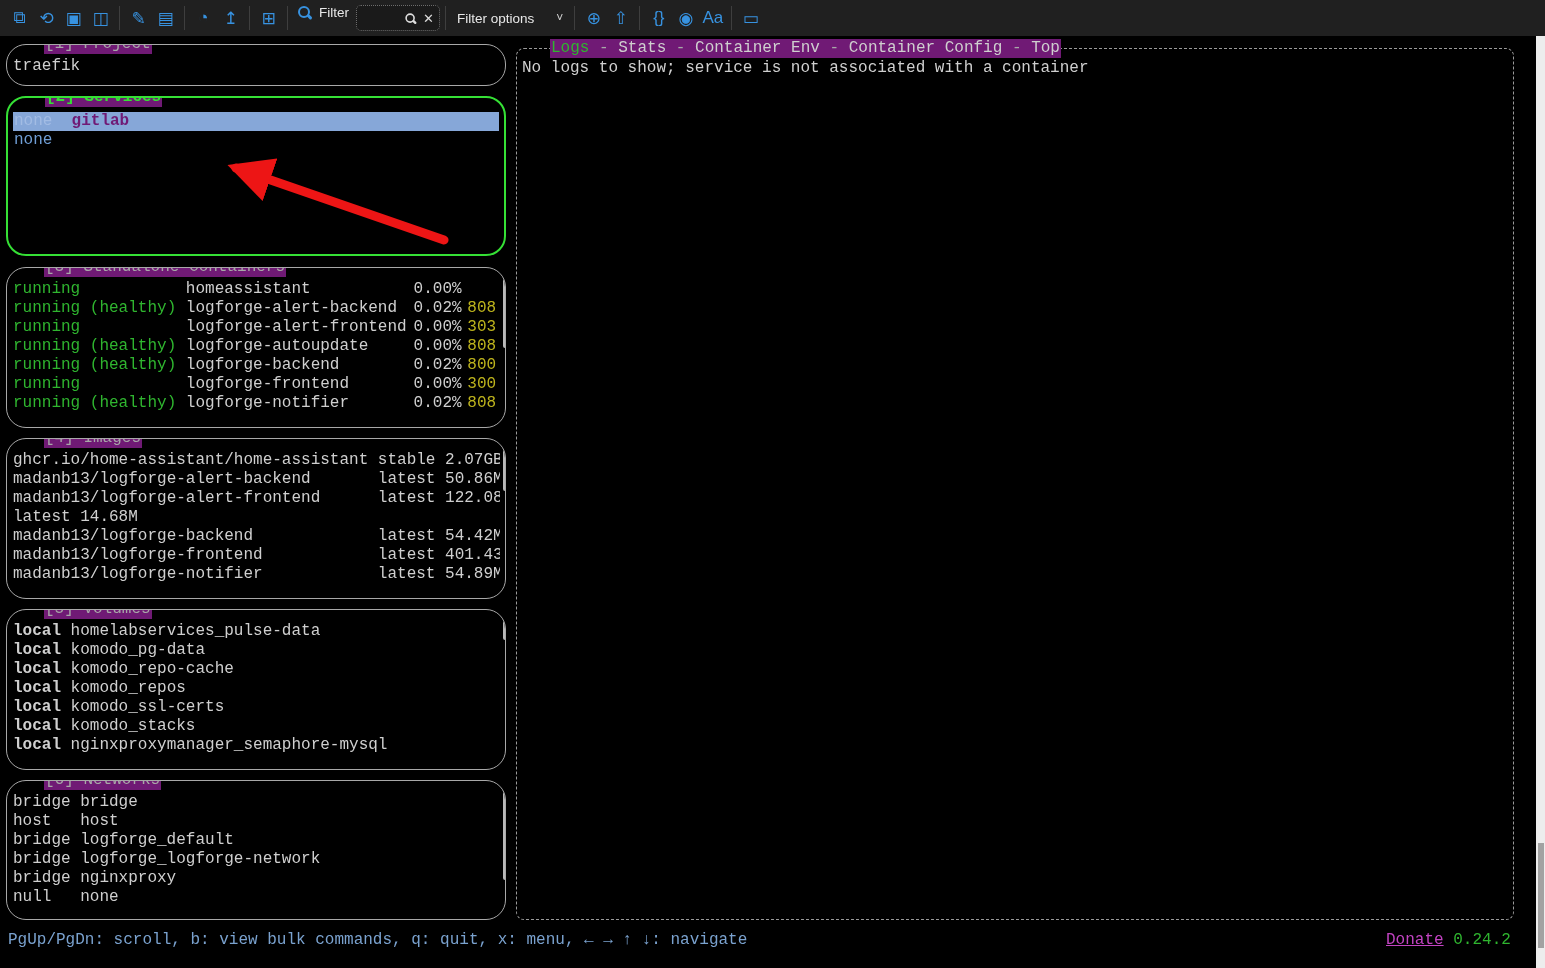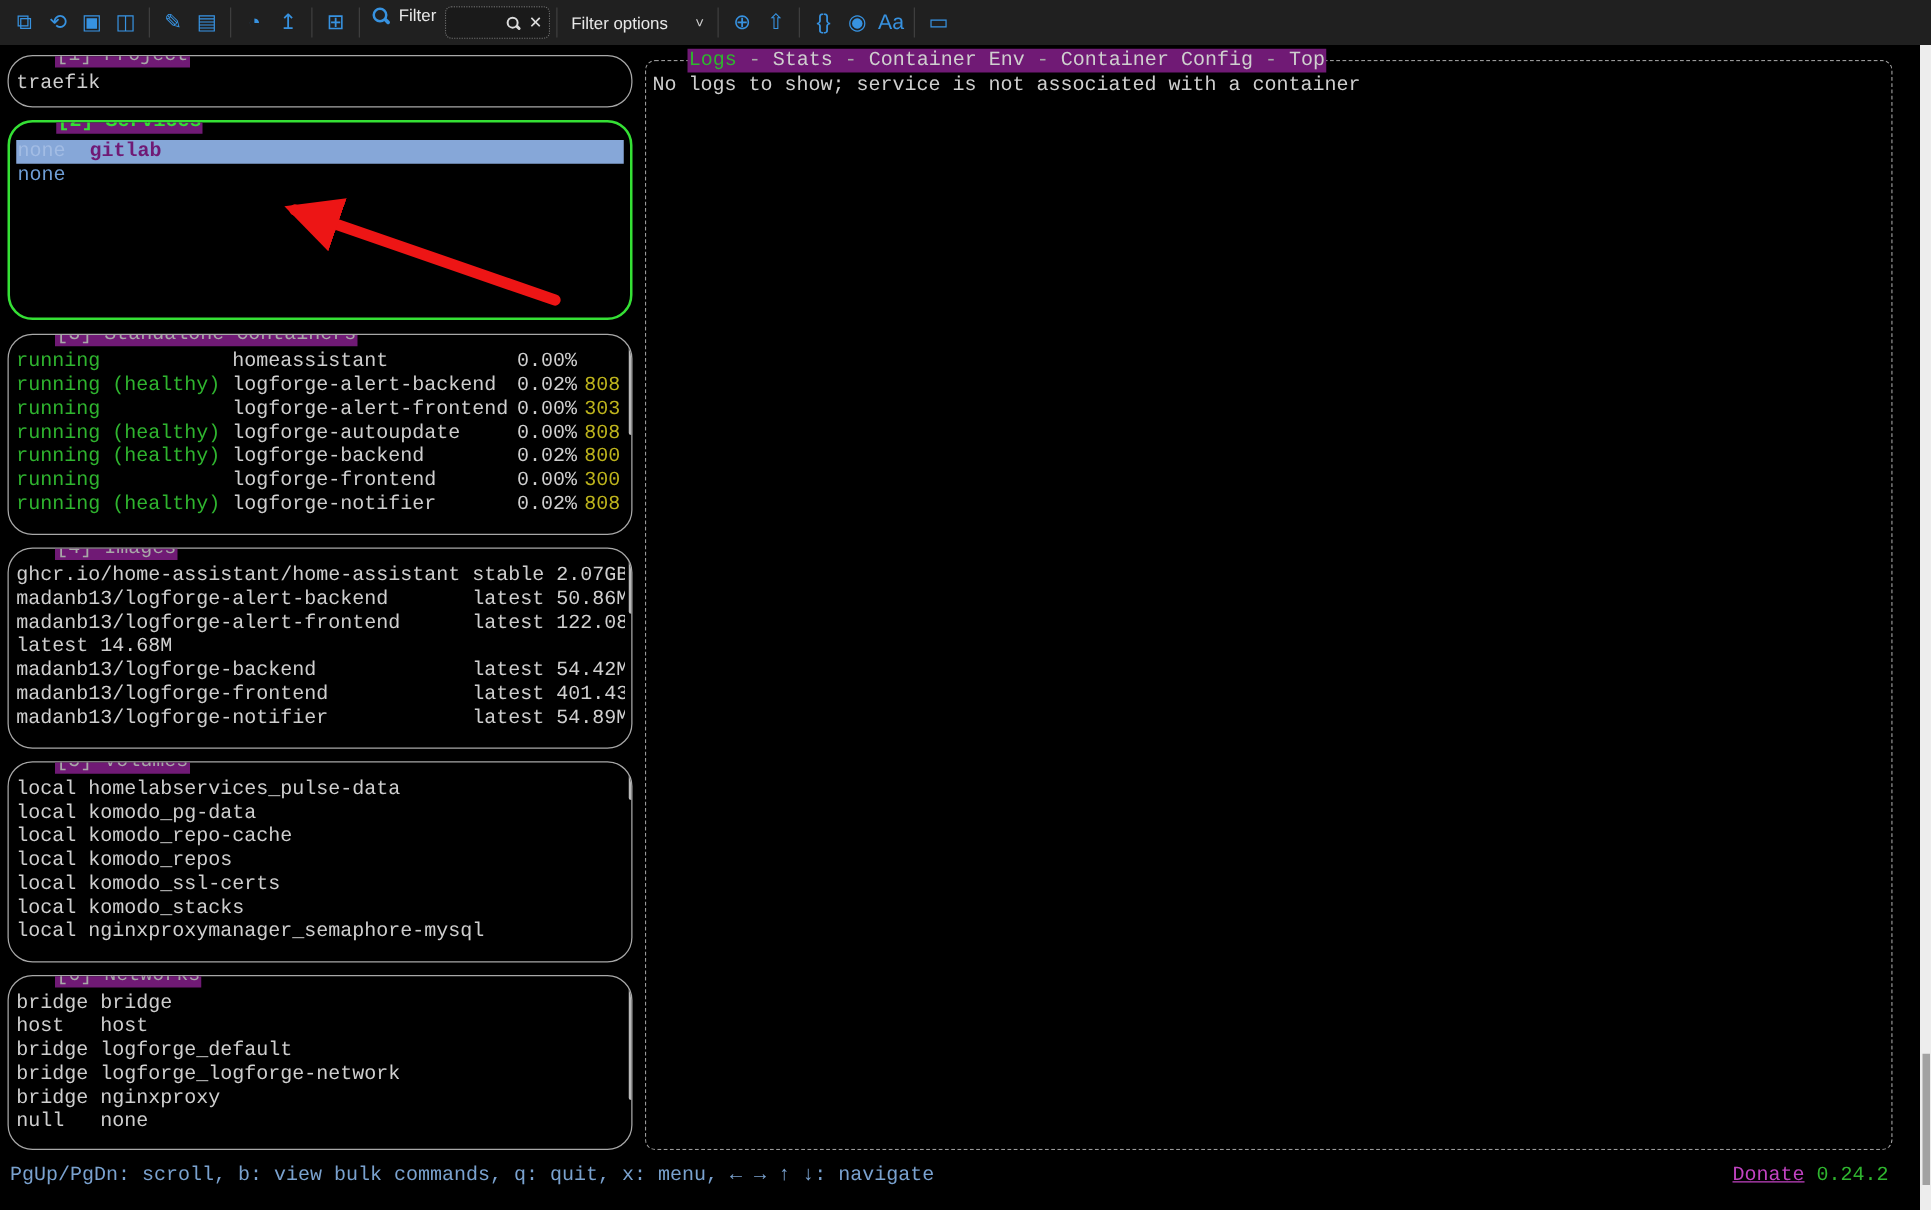--- a/index.html
+++ b/index.html
@@ -44,21 +44,21 @@
     padding:12px 5px 0 5px;overflow:hidden;}
   .panel.active{border:2px solid var(--bgreen);}
   .ptitle{position:absolute;top:-10px;left:9px;background:#701a75;line-height:19px;padding:0 1px;color:var(--border);white-space:pre;margin-left:28px;}
   .panel.active .ptitle{color:var(--bgreen);font-weight:bold;}
   .trow{display:flex;height:19px;line-height:19px;white-space:pre;overflow:hidden;padding-left:1px;}
   .trow.sel{background:var(--hl);}
   .cell{overflow:hidden;flex-shrink:0;display:block;}
   .sv-st{width:6ch;} .nm{flex:1;}
   .st{width:18ch;} .cpu{width:5ch;} .pt{width:3.4ch;margin-left:.6ch;}
   .inm{width:38ch;} .tag{width:7ch;} .sz{flex:1;}
-  .drv{width:6ch;} .drv7{width:7ch;}
+  .drv{width:6ch;font-weight:bold;} .drv7{width:7ch;}
   .g{color:var(--green);} .fg{color:var(--fg);} .bl{color:var(--blue);} .yl{color:var(--yel);}
   .sel-name{color:#701a75;font-weight:bold;} .sel-dim{color:#a2bce4;}
   .pthumb{position:absolute;right:-4px;width:6px;background:#b9b9b9;border-radius:2px;}
 
   
   .logs{position:absolute;left:516px;top:48px;width:998px;height:872px;border:1px dashed #9a9a9a;border-radius:8px;background:#000;padding:10px 5px 0 5px;}
   .logs .ptitle{left:5px;}
   .tab{cursor:pointer;color:var(--fg);}
   .tab.active{color:var(--green);}
   .logmsg{white-space:pre;color:var(--fg);line-height:19px;}

